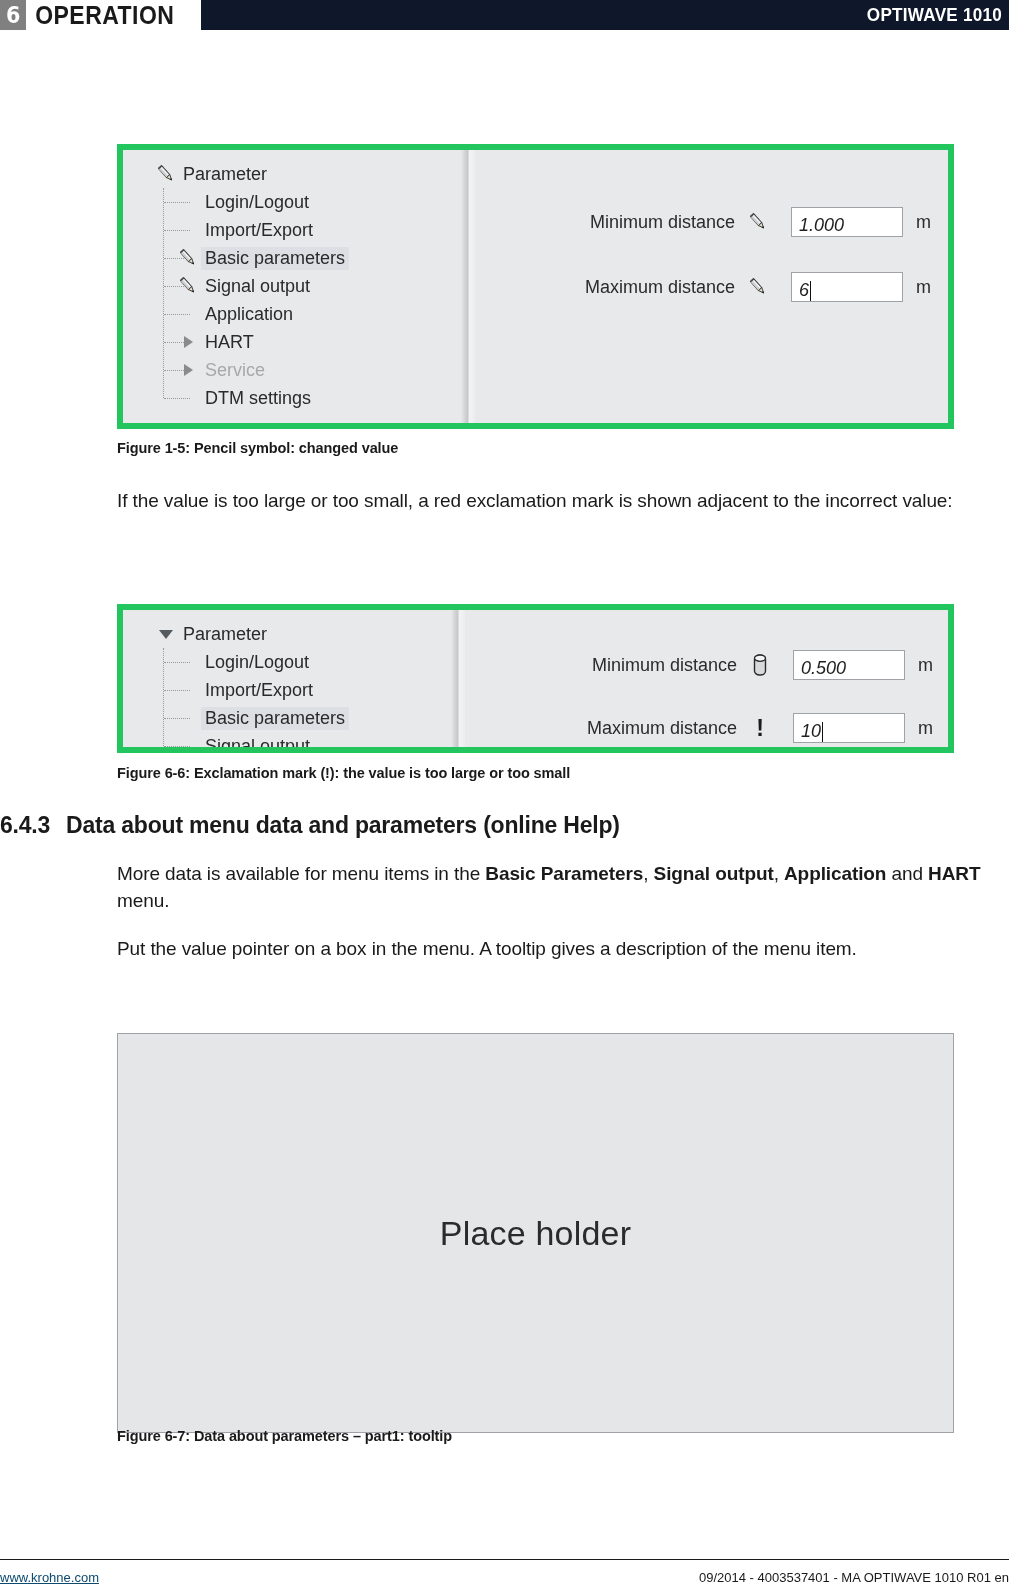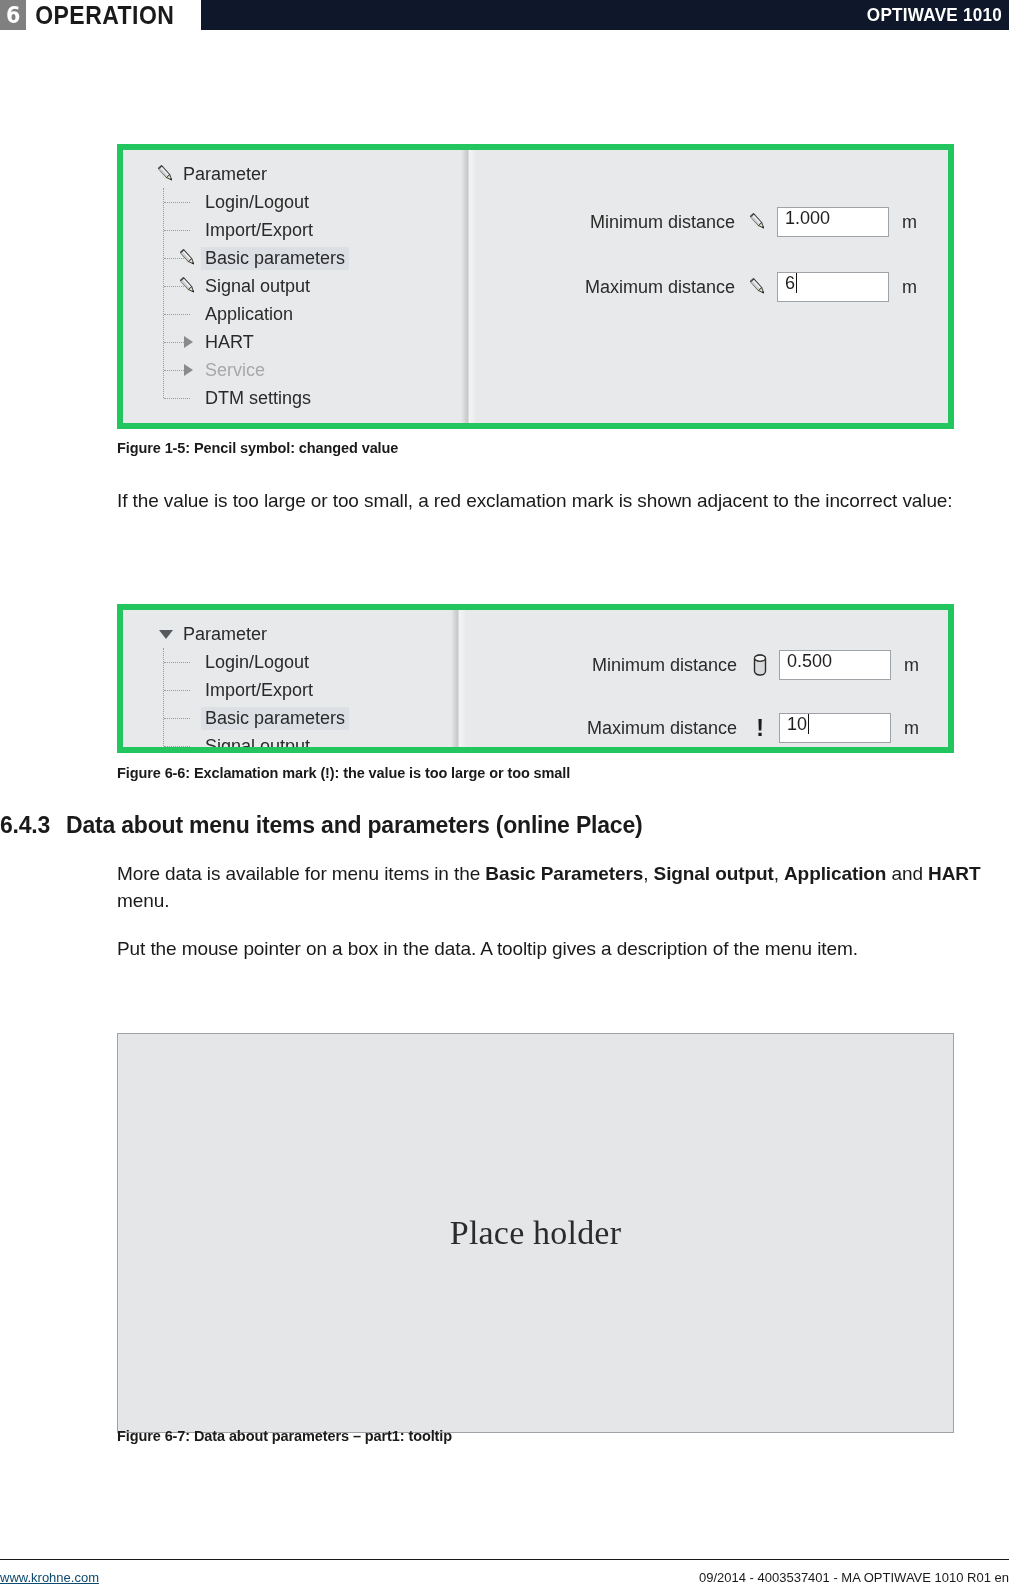--- a/index.html
+++ b/index.html
@@ -173,27 +173,28 @@
     color: #1a1a1a;
     line-height: 1;
     font-family: "Liberation Sans", sans-serif;
   }
   .cyl { display: block; }
   .param-input {
     width: 112px;
     height: 30px;
     background: #ffffff;
     border: 1px solid #9fa3a8;
-    margin-left: 6px;
+    margin-left: 20px;
     font-size: 18px;
     color: #1f1f1f;
     display: flex;
-    align-items: flex-start;
+    align-items: flex-end;
     padding-left: 7px;
     position: relative;
+    font-style: italic;
   }
   .caret {
     display: inline-block;
     width: 1px;
     height: 20px;
     background: #111;
     margin-left: 1px;
   }
   .param-unit {
     font-size: 18px;
@@ -484,30 +485,30 @@
             <span class="caret"></span>
           </div>
           <div class="param-unit">m</div>
         </div>
     </div>
   </div>
 </div>
 <div class="fig-caption" style="left:117px; top:765px;">Figure 6-6: Exclamation mark (!): the value is too large or too small</div>
 
 <div class="section-heading" style="left:0px; top:812px;">
-  <span class="num">6.4.3</span><span>Data about menu items and parameters (online Place)</span>
+  <span class="num">6.4.3</span><span>Data about menu data and parameters (online Help)</span>
 </div>
 
 <div class="body-text" style="left:117px; top:860px; width:875px;">
   <span>More data is available for menu items in the </span><b>Basic Parameters</b><span>, </span><b>Signal output</b><span>, </span><b>Application</b><span> and </span><b>HART</b><span> menu.</span>
 </div>
 
-<div class="body-text" style="left:117px; top:935px; width:875px;">Put the mouse pointer on a box in the data. A tooltip gives a description of the menu item.</div>
-
-<div class="placeholder-box" style="left:117px; top:1033px; width:837px; height:400px;font-family:Liberation Serif, serif;">
+<div class="body-text" style="left:117px; top:935px; width:875px;">Put the value pointer on a box in the menu. A tooltip gives a description of the menu item.</div>
+
+<div class="placeholder-box" style="left:117px; top:1033px; width:837px; height:400px;">
   <div class="placeholder-text">Place holder</div>
 </div>
 <div class="fig-caption" style="left:117px; top:1428px;">Figure 6-7: Data about parameters – part1: tooltip</div>
 
 <div class="page-footer">
   <div class="footer-rule"></div>
   <div class="footer-page">34</div>
   <div class="footer-web">www.krohne.com</div>
   <div class="footer-meta">09/2014 - 4003537401 - MA OPTIWAVE 1010 R01 en</div>
 </div>

